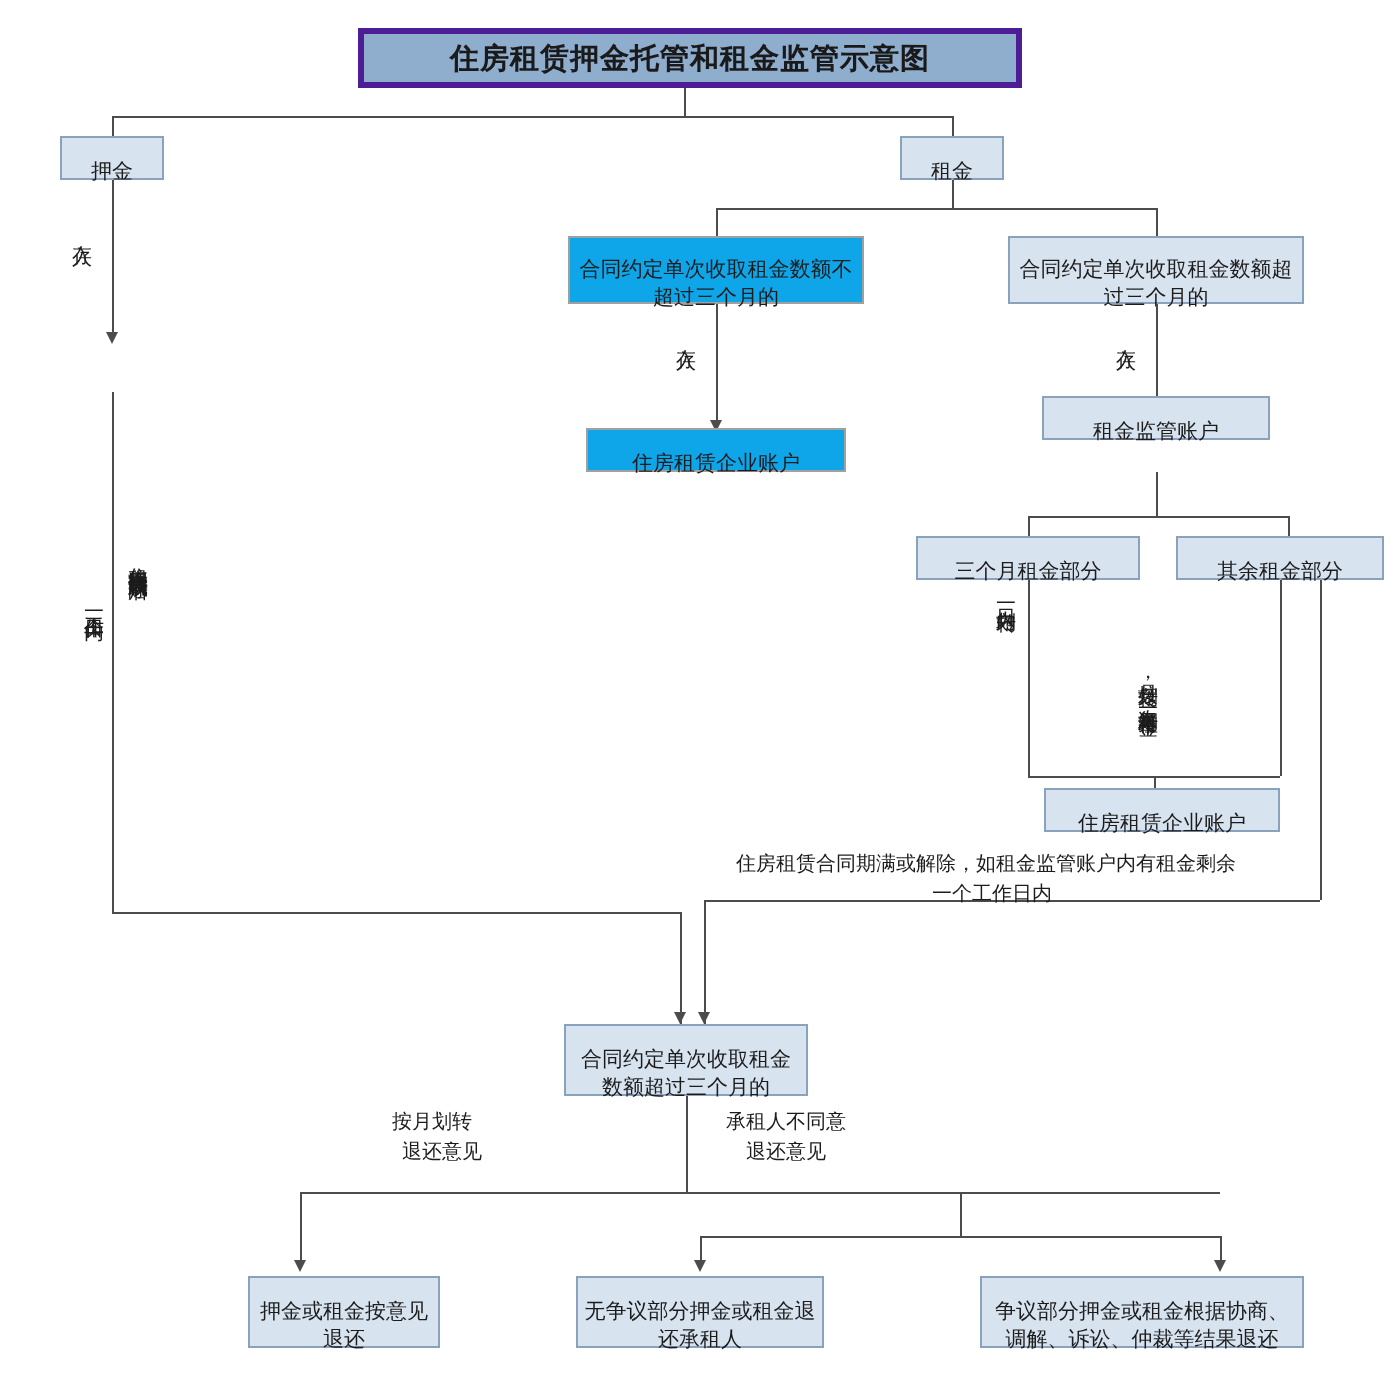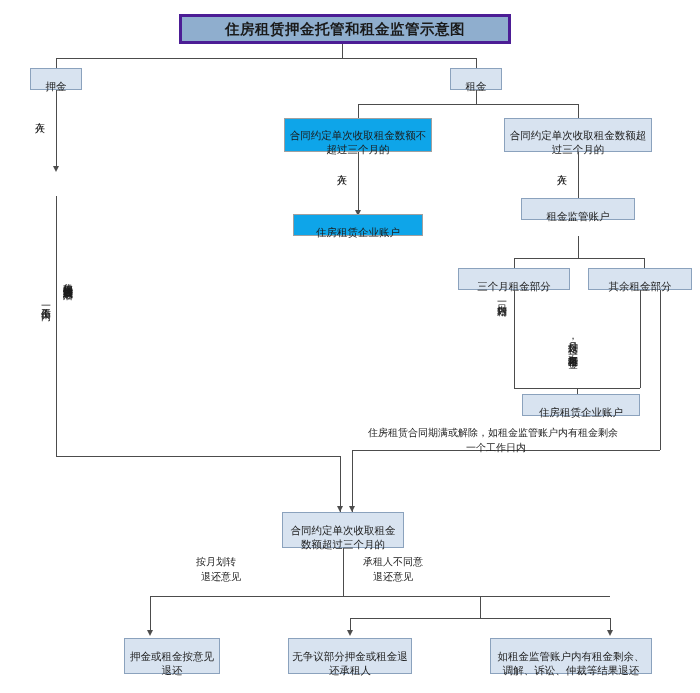--- a/index.html
+++ b/index.html
@@ -223,17 +223,17 @@
   <div class="arrow-down" style="left:346.5px; top:630px;"></div>
   <div class="arrow-down" style="left:606.5px; top:630px;"></div>
 
   <div class="node blue" style="left:288px; top:638px; width:124px; height:36px;">
     <span>无争议部分押金或租金退还承租人</span>
   </div>
   <div class="node blue" style="left:124px; top:638px; width:96px; height:36px;">
     <span>押金或租金按意见退还</span>
   </div>
   <div class="node blue" style="left:490px; top:638px; width:162px; height:36px;">
-    <span>如租金监管账户内有租金剩余、调解、诉讼、仲裁等结果退还</span>
+    <span>争议部分押金或租金根据协商、调解、诉讼、仲裁等结果退还</span>
   </div>
 
 
 </div>
 
 </body></html>

